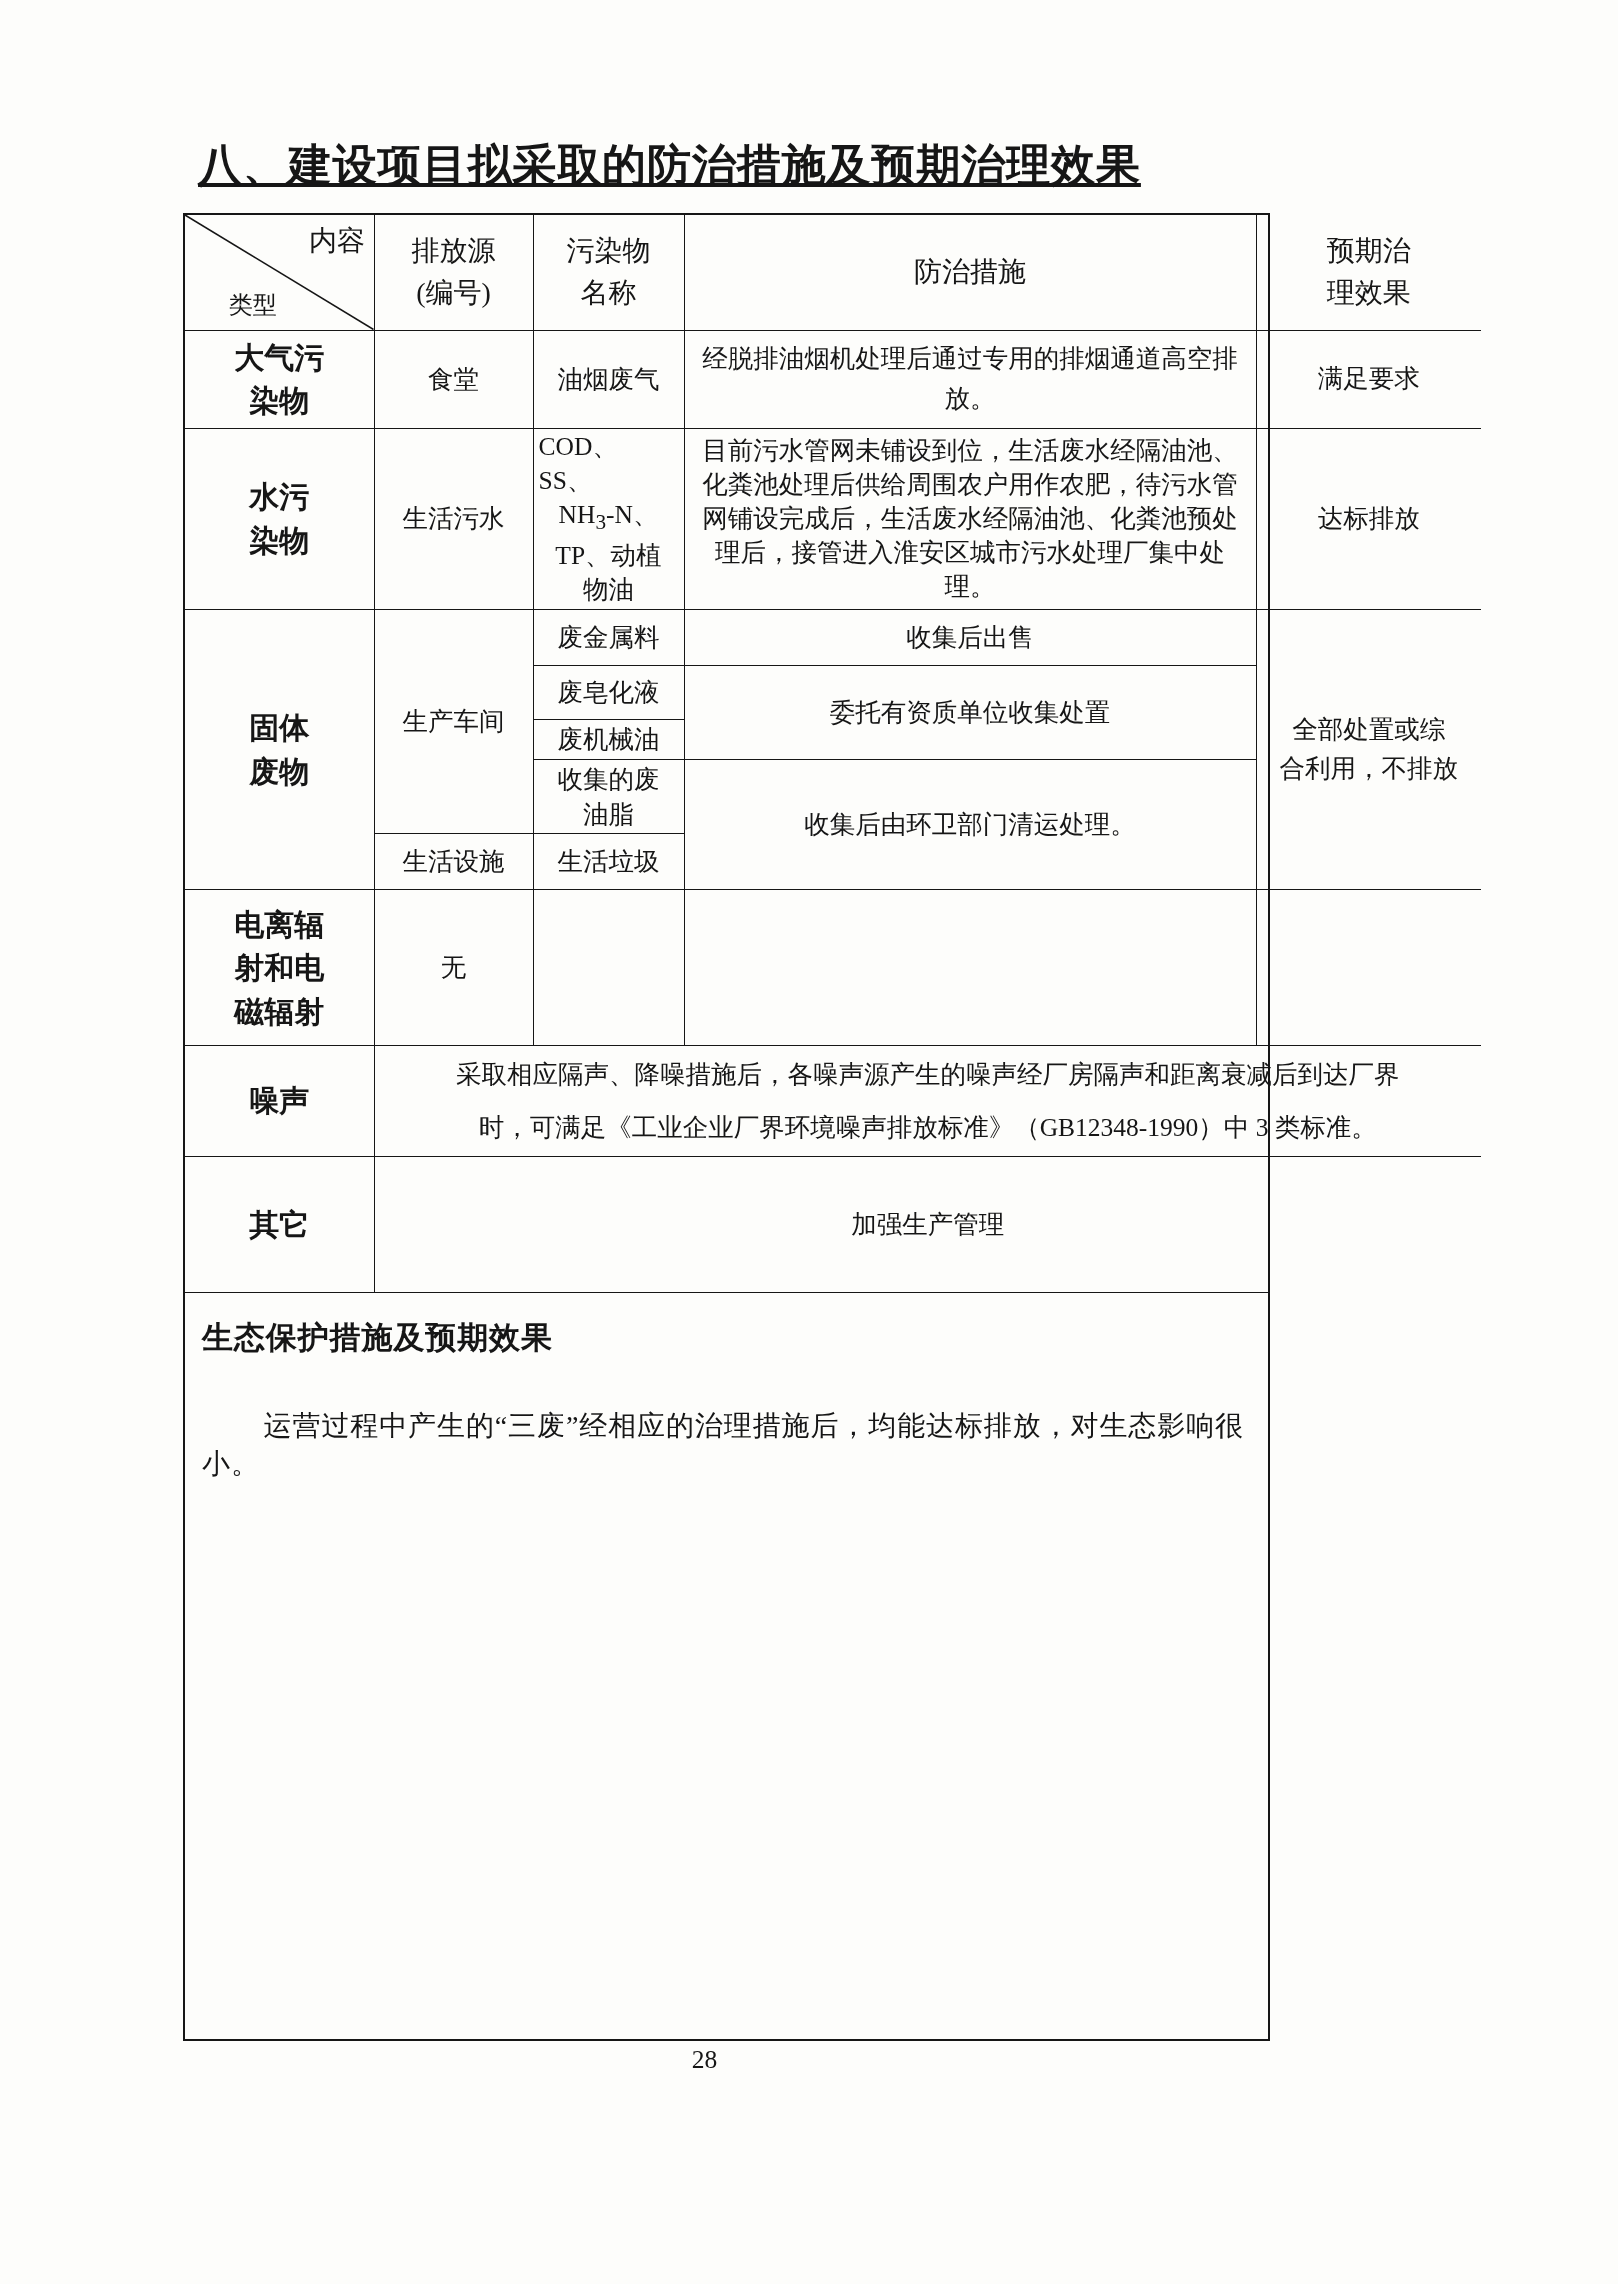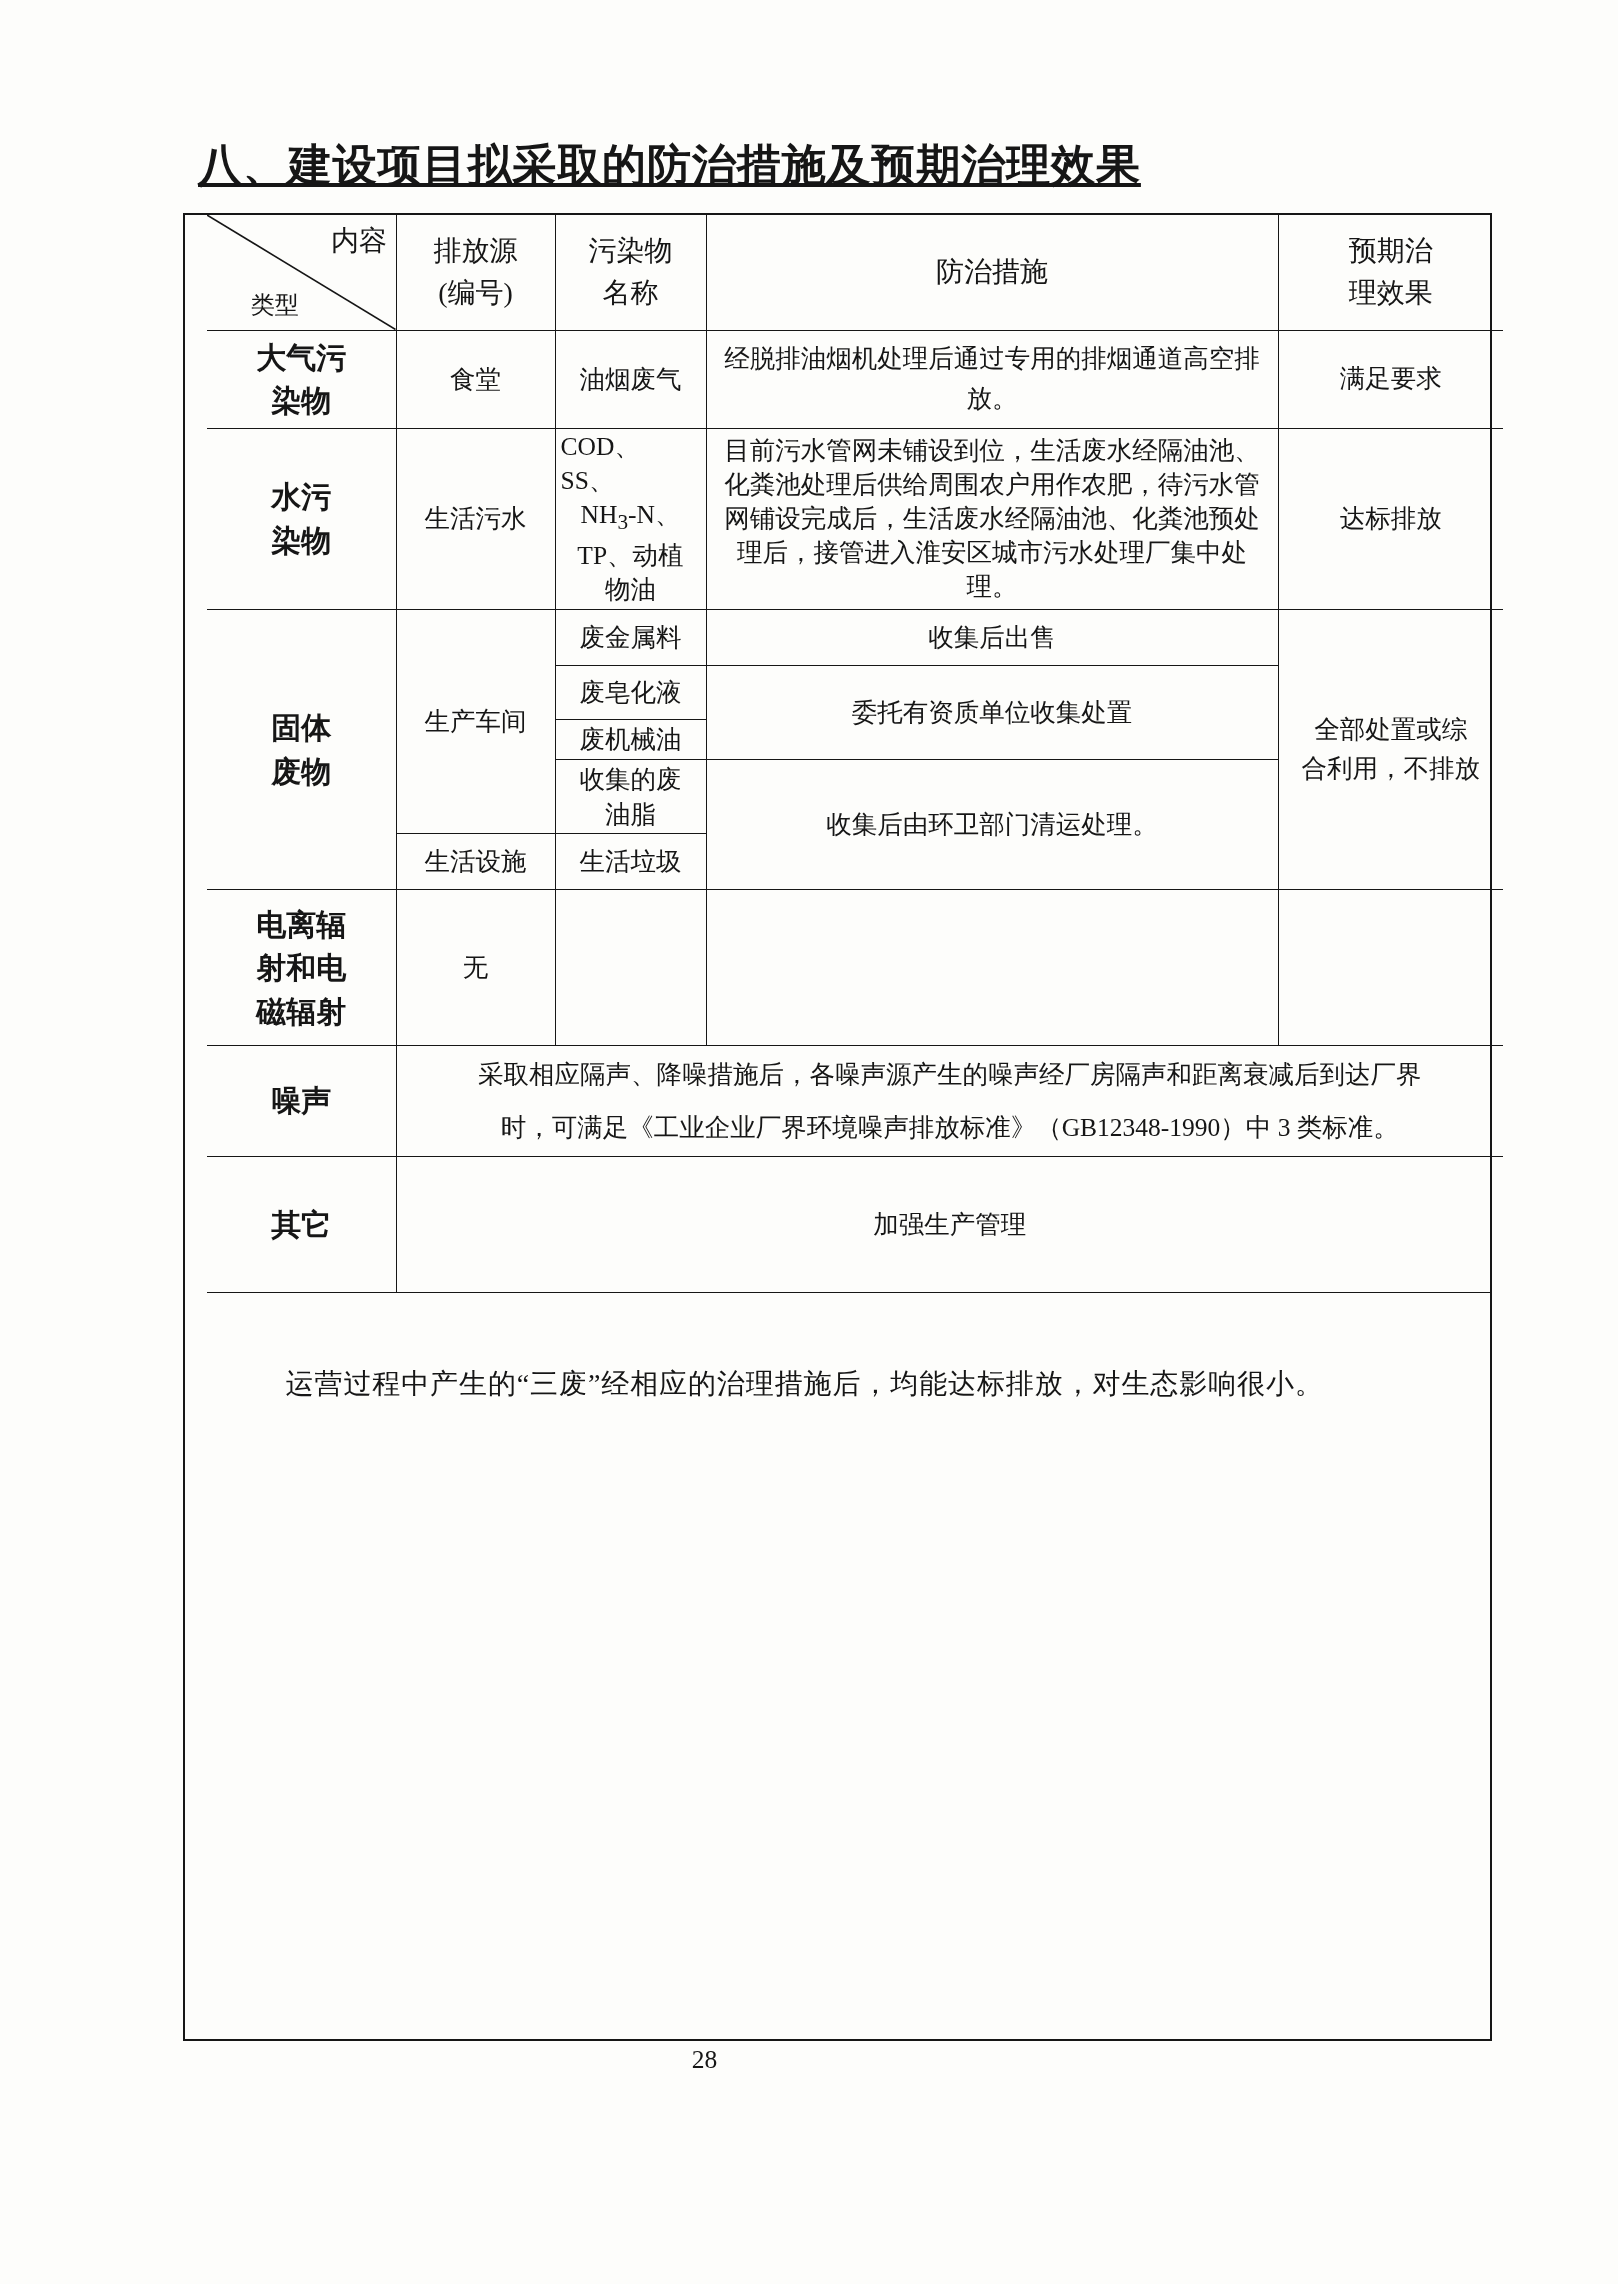--- a/index.html
+++ b/index.html
@@ -9,22 +9,22 @@
     font-family:"Liberation Serif","DejaVu Serif",serif;
   }
   .hei{font-family:"Liberation Sans","DejaVu Sans",sans-serif;font-weight:bold;}
 
   .doc-title{
     position:absolute;left:198px;top:136px;
     font-size:44px;letter-spacing:0.9px;text-decoration:underline;
   }
 
   .outer-box{
-    position:absolute;left:183px;top:213px;width:1309px;
-    border:2.6px solid #161616;box-sizing:border-box;padding-left:22px;
+    position:absolute;left:183px;top:213px;width:1087px;
+    border:2.6px solid #161616;box-sizing:border-box;
   }
 
   table.measures{
     border-collapse:collapse;table-layout:fixed;width:100%;
     font-size:25.5px;
   }
   table.measures{border-style:hidden;}
   table.measures td{
     border:1.7px solid #161616;
     vertical-align:middle;text-align:center;
@@ -198,18 +198,19 @@
     </tr>
 
     <tr style="height:136px">
       <td class="type-cell hei">其它</td>
       <td class="other-text" colspan="4">加强生产管理</td>
     </tr>
   </tbody>
     </table>
 
   <div class="eco">
+    <div class="eco-heading hei">生态保护措施及预期效果</div>
     <div class="eco-body">运营过程中产生的“三废”经相应的治理措施后，均能达标排放，对生态影响很小。</div>
   </div>
 </div>
 
 <div class="page-number">28</div>
 
 
 </body></html>

